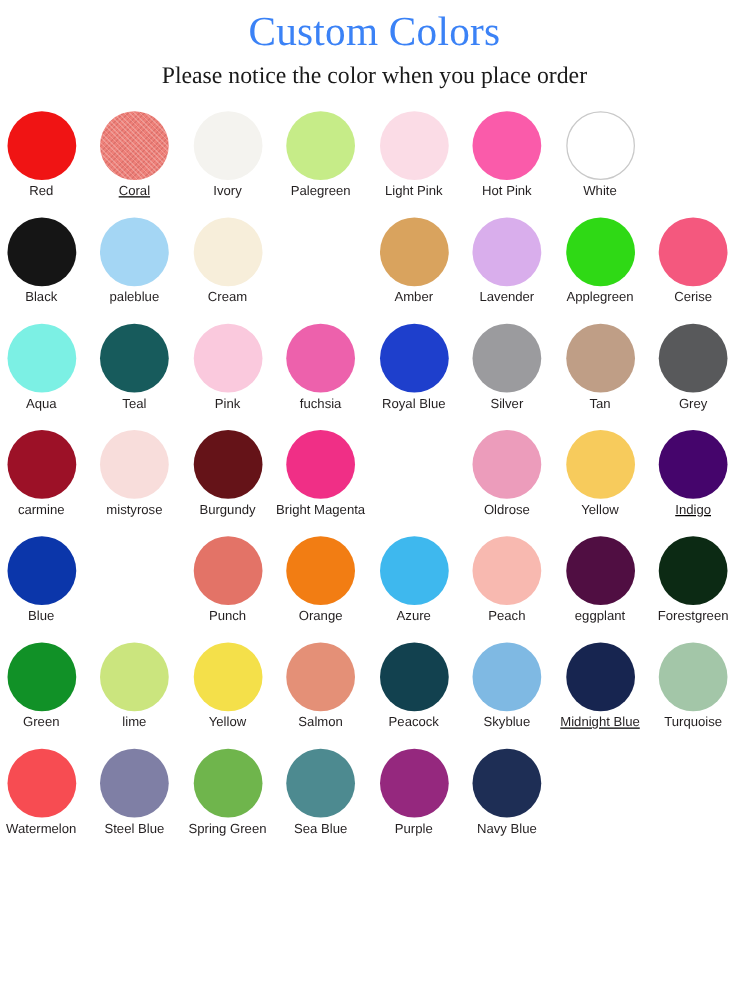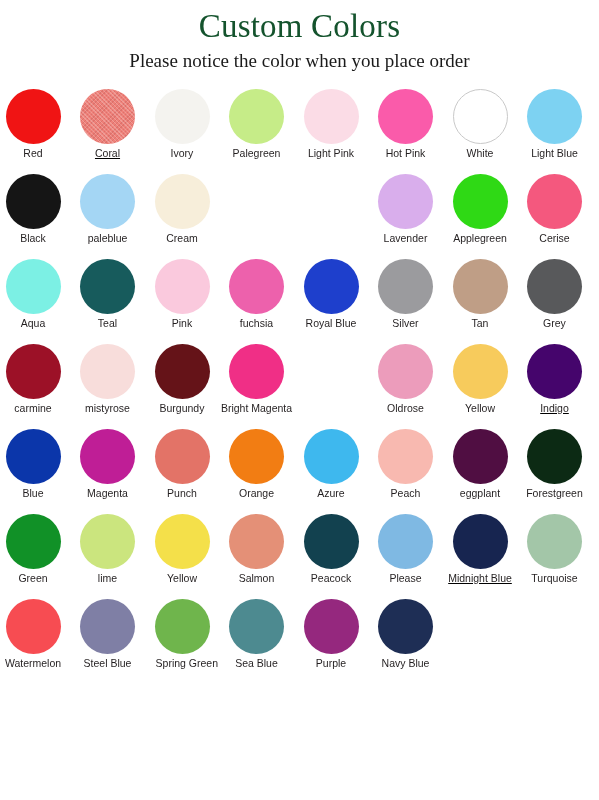--- a/index.html
+++ b/index.html
@@ -26,21 +26,21 @@
   
   .header {
     padding-top: 6px;
     text-align: center;
   }
   .title {
     font-family: "Liberation Serif", "DejaVu Serif", serif;
     font-size: 33px;
     line-height: 40px;
     font-weight: 400;
-    color: #14532d;
+    color: #3b82f6;
     letter-spacing: 0.2px;
     margin: 0;
   }
   .subtitle {
     font-family: "Liberation Serif", "DejaVu Serif", serif;
     font-size: 19px;
     line-height: 26px;
     font-weight: 400;
     color: #1a1a1a;
     margin: 2px 0 0 0;
@@ -152,273 +152,267 @@
             <span class="disc" title="#FA5BAA" style="background: rgb(250, 91, 170);"></span>
           </div>
           <span class="label">Hot Pink</span>
         </div>
         <div class="cell" style="left: 444px;">
           <div class="disc-wrap">
             <span class="disc bordered" title="#FFFFFF" style="background: rgb(255, 255, 255);"></span>
           </div>
           <span class="label">White</span>
         </div>
+      </div>
+      <div class="row">
+        <div class="cell" style="left: -3px;">
+          <div class="disc-wrap">
+            <span class="disc" title="#151515" style="background: rgb(21, 21, 21);"></span>
+          </div>
+          <span class="label">Black</span>
+        </div>
+        <div class="cell" style="left: 71.5px;">
+          <div class="disc-wrap">
+            <span class="disc" title="#A4D6F4" style="background: rgb(164, 214, 244);"></span>
+          </div>
+          <span class="label">paleblue</span>
+        </div>
+        <div class="cell" style="left: 146px;">
+          <div class="disc-wrap">
+            <span class="disc" title="#F7EEDA" style="background: rgb(247, 238, 218);"></span>
+          </div>
+          <span class="label">Cream</span>
+        </div>
+        <div class="cell" style="left: 295px;">
+          <div class="disc-wrap">
+            <span class="disc" title="#D9A35E" style="background: rgb(217, 163, 94);"></span>
+          </div>
+          <span class="label">Amber</span>
+        </div>
+        <div class="cell" style="left: 369.5px;">
+          <div class="disc-wrap">
+            <span class="disc" title="#D9AEEC" style="background: rgb(217, 174, 236);"></span>
+          </div>
+          <span class="label">Lavender</span>
+        </div>
+        <div class="cell" style="left: 444px;">
+          <div class="disc-wrap">
+            <span class="disc" title="#2FD915" style="background: rgb(47, 217, 21);"></span>
+          </div>
+          <span class="label">Applegreen</span>
+        </div>
         <div class="cell" style="left: 518.5px;">
           <div class="disc-wrap">
-            <span class="disc" title="#7DD2F2" style="background: rgb(125, 210, 242);"></span>
-          </div>
-          <span class="label">Light Blue</span>
-        </div>
-      </div>
-      <div class="row">
-        <div class="cell" style="left: -3px;">
-          <div class="disc-wrap">
-            <span class="disc" title="#151515" style="background: rgb(21, 21, 21);"></span>
-          </div>
-          <span class="label">Black</span>
+            <span class="disc" title="#F4587E" style="background: rgb(244, 88, 126);"></span>
+          </div>
+          <span class="label">Cerise</span>
+        </div>
+      </div>
+      <div class="row">
+        <div class="cell" style="left: -3px;">
+          <div class="disc-wrap">
+            <span class="disc" title="#7CF0E4" style="background: rgb(124, 240, 228);"></span>
+          </div>
+          <span class="label">Aqua</span>
         </div>
         <div class="cell" style="left: 71.5px;">
           <div class="disc-wrap">
-            <span class="disc" title="#A4D6F4" style="background: rgb(164, 214, 244);"></span>
-          </div>
-          <span class="label">paleblue</span>
-        </div>
-        <div class="cell" style="left: 146px;">
-          <div class="disc-wrap">
-            <span class="disc" title="#F7EEDA" style="background: rgb(247, 238, 218);"></span>
-          </div>
-          <span class="label">Cream</span>
-        </div>
-        <div class="cell" style="left: 369.5px;">
-          <div class="disc-wrap">
-            <span class="disc" title="#D9AEEC" style="background: rgb(217, 174, 236);"></span>
-          </div>
-          <span class="label">Lavender</span>
+            <span class="disc" title="#175B5C" style="background: rgb(23, 91, 92);"></span>
+          </div>
+          <span class="label">Teal</span>
+        </div>
+        <div class="cell" style="left: 146px;">
+          <div class="disc-wrap">
+            <span class="disc" title="#FAC9DD" style="background: rgb(250, 201, 221);"></span>
+          </div>
+          <span class="label">Pink</span>
+        </div>
+        <div class="cell" style="left: 220.5px;">
+          <div class="disc-wrap">
+            <span class="disc" title="#ED61AC" style="background: rgb(237, 97, 172);"></span>
+          </div>
+          <span class="label">fuchsia</span>
+        </div>
+        <div class="cell" style="left: 295px;">
+          <div class="disc-wrap">
+            <span class="disc" title="#1E3FCC" style="background: rgb(30, 63, 204);"></span>
+          </div>
+          <span class="label">Royal Blue</span>
+        </div>
+        <div class="cell" style="left: 369.5px;">
+          <div class="disc-wrap">
+            <span class="disc" title="#9B9B9E" style="background: rgb(155, 155, 158);"></span>
+          </div>
+          <span class="label">Silver</span>
         </div>
         <div class="cell" style="left: 444px;">
           <div class="disc-wrap">
-            <span class="disc" title="#2FD915" style="background: rgb(47, 217, 21);"></span>
-          </div>
-          <span class="label">Applegreen</span>
+            <span class="disc" title="#BF9E86" style="background: rgb(191, 158, 134);"></span>
+          </div>
+          <span class="label">Tan</span>
         </div>
         <div class="cell" style="left: 518.5px;">
           <div class="disc-wrap">
-            <span class="disc" title="#F4587E" style="background: rgb(244, 88, 126);"></span>
-          </div>
-          <span class="label">Cerise</span>
-        </div>
-      </div>
-      <div class="row">
-        <div class="cell" style="left: -3px;">
-          <div class="disc-wrap">
-            <span class="disc" title="#7CF0E4" style="background: rgb(124, 240, 228);"></span>
-          </div>
-          <span class="label">Aqua</span>
+            <span class="disc" title="#58595B" style="background: rgb(88, 89, 91);"></span>
+          </div>
+          <span class="label">Grey</span>
+        </div>
+      </div>
+      <div class="row">
+        <div class="cell" style="left: -3px;">
+          <div class="disc-wrap">
+            <span class="disc" title="#9C1127" style="background: rgb(156, 17, 39);"></span>
+          </div>
+          <span class="label">carmine</span>
         </div>
         <div class="cell" style="left: 71.5px;">
           <div class="disc-wrap">
-            <span class="disc" title="#175B5C" style="background: rgb(23, 91, 92);"></span>
-          </div>
-          <span class="label">Teal</span>
-        </div>
-        <div class="cell" style="left: 146px;">
-          <div class="disc-wrap">
-            <span class="disc" title="#FAC9DD" style="background: rgb(250, 201, 221);"></span>
-          </div>
-          <span class="label">Pink</span>
-        </div>
-        <div class="cell" style="left: 220.5px;">
-          <div class="disc-wrap">
-            <span class="disc" title="#ED61AC" style="background: rgb(237, 97, 172);"></span>
-          </div>
-          <span class="label">fuchsia</span>
-        </div>
-        <div class="cell" style="left: 295px;">
-          <div class="disc-wrap">
-            <span class="disc" title="#1E3FCC" style="background: rgb(30, 63, 204);"></span>
-          </div>
-          <span class="label">Royal Blue</span>
-        </div>
-        <div class="cell" style="left: 369.5px;">
-          <div class="disc-wrap">
-            <span class="disc" title="#9B9B9E" style="background: rgb(155, 155, 158);"></span>
-          </div>
-          <span class="label">Silver</span>
+            <span class="disc" title="#F8DDDB" style="background: rgb(248, 221, 219);"></span>
+          </div>
+          <span class="label">mistyrose</span>
+        </div>
+        <div class="cell" style="left: 146px;">
+          <div class="disc-wrap">
+            <span class="disc" title="#651318" style="background: rgb(101, 19, 24);"></span>
+          </div>
+          <span class="label">Burgundy</span>
+        </div>
+        <div class="cell" style="left: 220.5px;">
+          <div class="disc-wrap">
+            <span class="disc" title="#F02F86" style="background: rgb(240, 47, 134);"></span>
+          </div>
+          <span class="label">Bright Magenta</span>
+        </div>
+        <div class="cell" style="left: 369.5px;">
+          <div class="disc-wrap">
+            <span class="disc" title="#EC9CBB" style="background: rgb(236, 156, 187);"></span>
+          </div>
+          <span class="label">Oldrose</span>
         </div>
         <div class="cell" style="left: 444px;">
           <div class="disc-wrap">
-            <span class="disc" title="#BF9E86" style="background: rgb(191, 158, 134);"></span>
-          </div>
-          <span class="label">Tan</span>
+            <span class="disc" title="#F7CB5C" style="background: rgb(247, 203, 92);"></span>
+          </div>
+          <span class="label">Yellow</span>
+        </div>
+        <div class="cell" style="left: 518.5px; text-decoration: underline;">
+          <div class="disc-wrap">
+            <span class="disc" title="#45056C" style="background: rgb(69, 5, 108);"></span>
+          </div>
+          <span class="label">Indigo</span>
+        </div>
+      </div>
+      <div class="row">
+        <div class="cell" style="left: -3px;">
+          <div class="disc-wrap">
+            <span class="disc" title="#0B36AA" style="background: rgb(11, 54, 170);"></span>
+          </div>
+          <span class="label">Blue</span>
+        </div>
+        <div class="cell" style="left: 146px;">
+          <div class="disc-wrap">
+            <span class="disc" title="#E37367" style="background: rgb(227, 115, 103);"></span>
+          </div>
+          <span class="label">Punch</span>
+        </div>
+        <div class="cell" style="left: 220.5px;">
+          <div class="disc-wrap">
+            <span class="disc" title="#F27D13" style="background: rgb(242, 125, 19);"></span>
+          </div>
+          <span class="label">Orange</span>
+        </div>
+        <div class="cell" style="left: 295px;">
+          <div class="disc-wrap">
+            <span class="disc" title="#3EB8EE" style="background: rgb(62, 184, 238);"></span>
+          </div>
+          <span class="label">Azure</span>
+        </div>
+        <div class="cell" style="left: 369.5px;">
+          <div class="disc-wrap">
+            <span class="disc" title="#F8B9B0" style="background: rgb(248, 185, 176);"></span>
+          </div>
+          <span class="label">Peach</span>
+        </div>
+        <div class="cell" style="left: 444px;">
+          <div class="disc-wrap">
+            <span class="disc" title="#500E42" style="background: rgb(80, 14, 66);"></span>
+          </div>
+          <span class="label">eggplant</span>
         </div>
         <div class="cell" style="left: 518.5px;">
           <div class="disc-wrap">
-            <span class="disc" title="#58595B" style="background: rgb(88, 89, 91);"></span>
-          </div>
-          <span class="label">Grey</span>
-        </div>
-      </div>
-      <div class="row">
-        <div class="cell" style="left: -3px;">
-          <div class="disc-wrap">
-            <span class="disc" title="#9C1127" style="background: rgb(156, 17, 39);"></span>
-          </div>
-          <span class="label">carmine</span>
+            <span class="disc" title="#0C2A14" style="background: rgb(12, 42, 20);"></span>
+          </div>
+          <span class="label">Forestgreen</span>
+        </div>
+      </div>
+      <div class="row">
+        <div class="cell" style="left: -3px;">
+          <div class="disc-wrap">
+            <span class="disc" title="#119127" style="background: rgb(17, 145, 39);"></span>
+          </div>
+          <span class="label">Green</span>
         </div>
         <div class="cell" style="left: 71.5px;">
           <div class="disc-wrap">
-            <span class="disc" title="#F8DDDB" style="background: rgb(248, 221, 219);"></span>
-          </div>
-          <span class="label">mistyrose</span>
-        </div>
-        <div class="cell" style="left: 146px;">
-          <div class="disc-wrap">
-            <span class="disc" title="#651318" style="background: rgb(101, 19, 24);"></span>
-          </div>
-          <span class="label">Burgundy</span>
-        </div>
-        <div class="cell" style="left: 220.5px;">
-          <div class="disc-wrap">
-            <span class="disc" title="#F02F86" style="background: rgb(240, 47, 134);"></span>
-          </div>
-          <span class="label">Bright Magenta</span>
-        </div>
-        <div class="cell" style="left: 369.5px;">
-          <div class="disc-wrap">
-            <span class="disc" title="#EC9CBB" style="background: rgb(236, 156, 187);"></span>
-          </div>
-          <span class="label">Oldrose</span>
-        </div>
-        <div class="cell" style="left: 444px;">
-          <div class="disc-wrap">
-            <span class="disc" title="#F7CB5C" style="background: rgb(247, 203, 92);"></span>
+            <span class="disc" title="#CBE57E" style="background: rgb(203, 229, 126);"></span>
+          </div>
+          <span class="label">lime</span>
+        </div>
+        <div class="cell" style="left: 146px;">
+          <div class="disc-wrap">
+            <span class="disc" title="#F4E04A" style="background: rgb(244, 224, 74);"></span>
           </div>
           <span class="label">Yellow</span>
         </div>
-        <div class="cell" style="left: 518.5px; text-decoration: underline;">
-          <div class="disc-wrap">
-            <span class="disc" title="#45056C" style="background: rgb(69, 5, 108);"></span>
-          </div>
-          <span class="label">Indigo</span>
-        </div>
-      </div>
-      <div class="row">
-        <div class="cell" style="left: -3px;">
-          <div class="disc-wrap">
-            <span class="disc" title="#0B36AA" style="background: rgb(11, 54, 170);"></span>
-          </div>
-          <span class="label">Blue</span>
+        <div class="cell" style="left: 220.5px;">
+          <div class="disc-wrap">
+            <span class="disc" title="#E49077" style="background: rgb(228, 144, 119);"></span>
+          </div>
+          <span class="label">Salmon</span>
+        </div>
+        <div class="cell" style="left: 295px;">
+          <div class="disc-wrap">
+            <span class="disc" title="#12414F" style="background: rgb(18, 65, 79);"></span>
+          </div>
+          <span class="label">Peacock</span>
+        </div>
+        <div class="cell" style="left: 369.5px;">
+          <div class="disc-wrap">
+            <span class="disc" title="#7FB9E3" style="background: rgb(127, 185, 227);"></span>
+          </div>
+          <span class="label">Skyblue</span>
+        </div>
+        <div class="cell" style="left: 444px; text-decoration: underline;">
+          <div class="disc-wrap">
+            <span class="disc" title="#172550" style="background: rgb(23, 37, 80);"></span>
+          </div>
+          <span class="label">Midnight Blue</span>
+        </div>
+        <div class="cell" style="left: 518.5px;">
+          <div class="disc-wrap">
+            <span class="disc" title="#A3C6A8" style="background: rgb(163, 198, 168);"></span>
+          </div>
+          <span class="label">Turquoise</span>
+        </div>
+      </div>
+      <div class="row">
+        <div class="cell" style="left: -3px;">
+          <div class="disc-wrap">
+            <span class="disc" title="#F74C52" style="background: rgb(247, 76, 82);"></span>
+          </div>
+          <span class="label">Watermelon</span>
         </div>
         <div class="cell" style="left: 71.5px;">
           <div class="disc-wrap">
-            <span class="disc" title="#BF1E96" style="background: rgb(191, 30, 150);"></span>
-          </div>
-          <span class="label">Magenta</span>
-        </div>
-        <div class="cell" style="left: 146px;">
-          <div class="disc-wrap">
-            <span class="disc" title="#E37367" style="background: rgb(227, 115, 103);"></span>
-          </div>
-          <span class="label">Punch</span>
-        </div>
-        <div class="cell" style="left: 220.5px;">
-          <div class="disc-wrap">
-            <span class="disc" title="#F27D13" style="background: rgb(242, 125, 19);"></span>
-          </div>
-          <span class="label">Orange</span>
-        </div>
-        <div class="cell" style="left: 295px;">
-          <div class="disc-wrap">
-            <span class="disc" title="#3EB8EE" style="background: rgb(62, 184, 238);"></span>
-          </div>
-          <span class="label">Azure</span>
-        </div>
-        <div class="cell" style="left: 369.5px;">
-          <div class="disc-wrap">
-            <span class="disc" title="#F8B9B0" style="background: rgb(248, 185, 176);"></span>
-          </div>
-          <span class="label">Peach</span>
-        </div>
-        <div class="cell" style="left: 444px;">
-          <div class="disc-wrap">
-            <span class="disc" title="#500E42" style="background: rgb(80, 14, 66);"></span>
-          </div>
-          <span class="label">eggplant</span>
-        </div>
-        <div class="cell" style="left: 518.5px;">
-          <div class="disc-wrap">
-            <span class="disc" title="#0C2A14" style="background: rgb(12, 42, 20);"></span>
-          </div>
-          <span class="label">Forestgreen</span>
-        </div>
-      </div>
-      <div class="row">
-        <div class="cell" style="left: -3px;">
-          <div class="disc-wrap">
-            <span class="disc" title="#119127" style="background: rgb(17, 145, 39);"></span>
-          </div>
-          <span class="label">Green</span>
-        </div>
-        <div class="cell" style="left: 71.5px;">
-          <div class="disc-wrap">
-            <span class="disc" title="#CBE57E" style="background: rgb(203, 229, 126);"></span>
-          </div>
-          <span class="label">lime</span>
-        </div>
-        <div class="cell" style="left: 146px;">
-          <div class="disc-wrap">
-            <span class="disc" title="#F4E04A" style="background: rgb(244, 224, 74);"></span>
-          </div>
-          <span class="label">Yellow</span>
-        </div>
-        <div class="cell" style="left: 220.5px;">
-          <div class="disc-wrap">
-            <span class="disc" title="#E49077" style="background: rgb(228, 144, 119);"></span>
-          </div>
-          <span class="label">Salmon</span>
-        </div>
-        <div class="cell" style="left: 295px;">
-          <div class="disc-wrap">
-            <span class="disc" title="#12414F" style="background: rgb(18, 65, 79);"></span>
-          </div>
-          <span class="label">Peacock</span>
-        </div>
-        <div class="cell" style="left: 369.5px;">
-          <div class="disc-wrap">
-            <span class="disc" title="#7FB9E3" style="background: rgb(127, 185, 227);"></span>
-          </div>
-          <span class="label">Please</span>
-        </div>
-        <div class="cell" style="left: 444px; text-decoration: underline;">
-          <div class="disc-wrap">
-            <span class="disc" title="#172550" style="background: rgb(23, 37, 80);"></span>
-          </div>
-          <span class="label">Midnight Blue</span>
-        </div>
-        <div class="cell" style="left: 518.5px;">
-          <div class="disc-wrap">
-            <span class="disc" title="#A3C6A8" style="background: rgb(163, 198, 168);"></span>
-          </div>
-          <span class="label">Turquoise</span>
-        </div>
-      </div>
-      <div class="row">
-        <div class="cell" style="left: -3px;">
-          <div class="disc-wrap">
-            <span class="disc" title="#F74C52" style="background: rgb(247, 76, 82);"></span>
-          </div>
-          <span class="label">Watermelon</span>
-        </div>
-        <div class="cell" style="left: 71.5px;">
-          <div class="disc-wrap">
             <span class="disc" title="#7F7FA5" style="background: rgb(127, 127, 165);"></span>
           </div>
           <span class="label">Steel Blue</span>
         </div>
-        <div class="cell" style="left: 146px; text-align: right;">
+        <div class="cell" style="left: 146px;">
           <div class="disc-wrap">
             <span class="disc" title="#6FB54C" style="background: rgb(111, 181, 76);"></span>
           </div>
           <span class="label">Spring Green</span>
         </div>
         <div class="cell" style="left: 220.5px;">
           <div class="disc-wrap">
             <span class="disc" title="#4D8A90" style="background: rgb(77, 138, 144);"></span>
           </div>
           <span class="label">Sea Blue</span>

